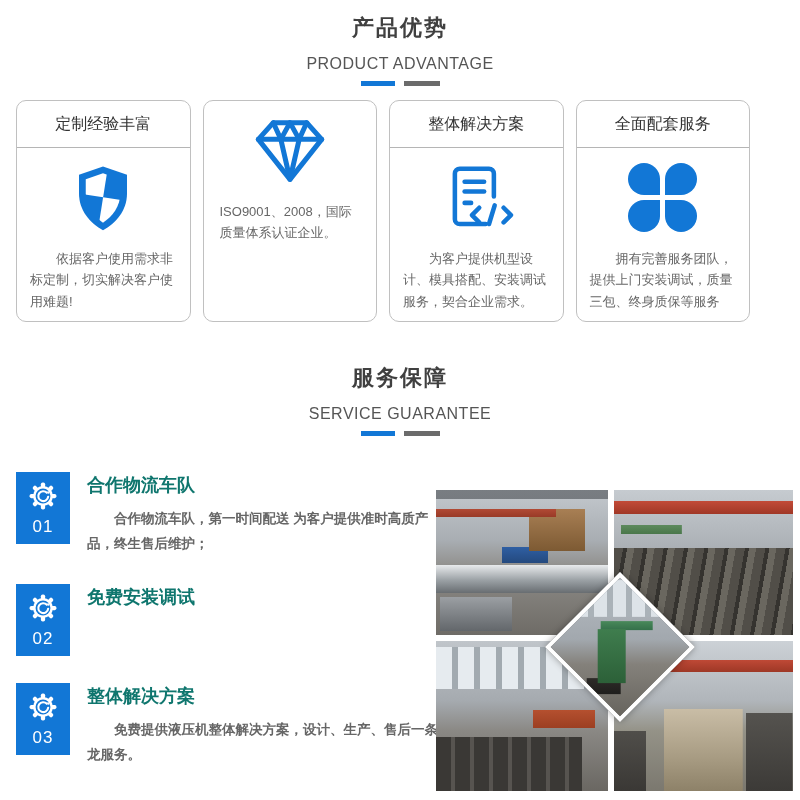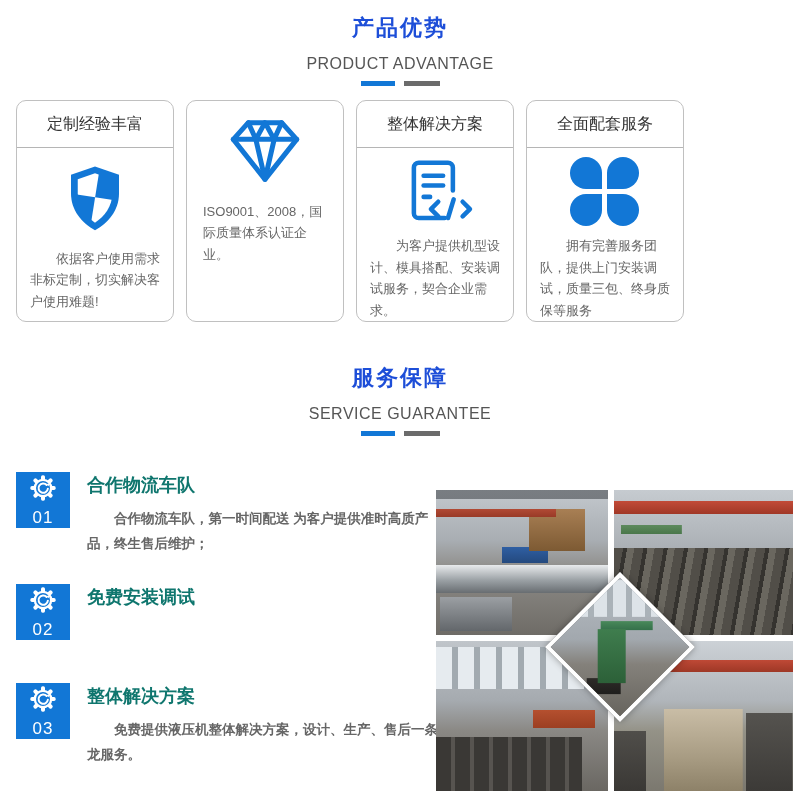--- a/index.html
+++ b/index.html
@@ -2,42 +2,42 @@
 <html><head>
 <meta charset="utf-8">
 <style>
   html,body{margin:0;padding:0;background:#fff;}
   .page{
     position:relative;width:800px;height:800px;background:#fff;overflow:hidden;
     font-family:"Liberation Sans","DejaVu Sans",sans-serif;color:#333;
   }
   
   .sec-header{position:absolute;left:0;width:800px;text-align:center;}
-  .sec-title{font-size:22px;font-weight:bold;color:#1d4ed8;letter-spacing:2px;line-height:24px;}
+  .sec-title{font-size:22px;font-weight:bold;color:#404040;letter-spacing:2px;line-height:24px;}
   .sec-sub{margin-top:15px;font-size:16px;color:#555;letter-spacing:0.5px;line-height:18px;}
   .sec-bars{margin-top:8px;height:5px;display:flex;justify-content:center;align-items:center;gap:9px;}
   .bar-blue{width:34px;height:5px;background:#1277d6;}
   .bar-gray{width:36px;height:5px;background:#6b6b6b;}
   
-  .cards{position:absolute;top:100px;left:16px;width:668px;height:222px;display:flex;gap:12px;}
+  .cards{position:absolute;top:100px;left:16px;width:734px;height:222px;display:flex;gap:12px;}
   .card{flex:1;border:1px solid #c0c0c0;border-radius:10px;background:#fff;display:flex;flex-direction:column;overflow:hidden;}
   .card-title{height:46px;line-height:46px;text-align:center;font-size:16px;color:#333;border-bottom:1px solid #b5b5b5;}
   .card-icon{height:100px;display:flex;align-items:center;justify-content:center;}
   .card-desc{padding:0 13px;font-size:13px;color:#666;line-height:1.65;text-indent:2em;}
   .card-desc.no-indent{text-indent:0;padding:0 16px;}
   
   .clover{position:relative;width:70px;height:70px;}
   .clover span{position:absolute;width:32px;height:32px;background:#1277d6;}
   .clover .p-tl{top:0;left:0;border-radius:50% 50% 0 50%;}
   .clover .p-tr{top:0;left:37px;border-radius:50% 50% 50% 0;}
   .clover .p-bl{top:37px;left:0;border-radius:50% 0 50% 50%;}
   .clover .p-br{top:37px;left:37px;border-radius:0 50% 50% 50%;}
   
   .svc-item{position:absolute;left:16px;display:flex;}
-  .num-square{width:54px;height:56px;background:#1277d6;display:flex;flex-direction:column;align-items:center;justify-content:center;flex:0 0 54px;}
+  .num-square{width:54px;height:72px;background:#1277d6;display:flex;flex-direction:column;align-items:center;justify-content:center;flex:0 0 54px;}
   .num-label{color:#fff;font-size:17px;margin-top:4px;letter-spacing:1px;}
   .svc-body{margin-left:17px;width:352px;}
   .svc-title{font-size:18px;font-weight:bold;color:#0f766e;line-height:22px;margin-top:2px;}
   .svc-desc{margin-top:11px;font-size:13.5px;color:#666;line-height:1.85;text-indent:2em;font-weight:bold;}
   
   .collage{position:absolute;left:436px;top:490px;width:357px;height:301px;
     display:grid;grid-template-columns:172px 179px;grid-template-rows:145px 150px;gap:6px;}
   .photo{position:relative;background-repeat:no-repeat;}
   .photo-tl{
     background-image:

